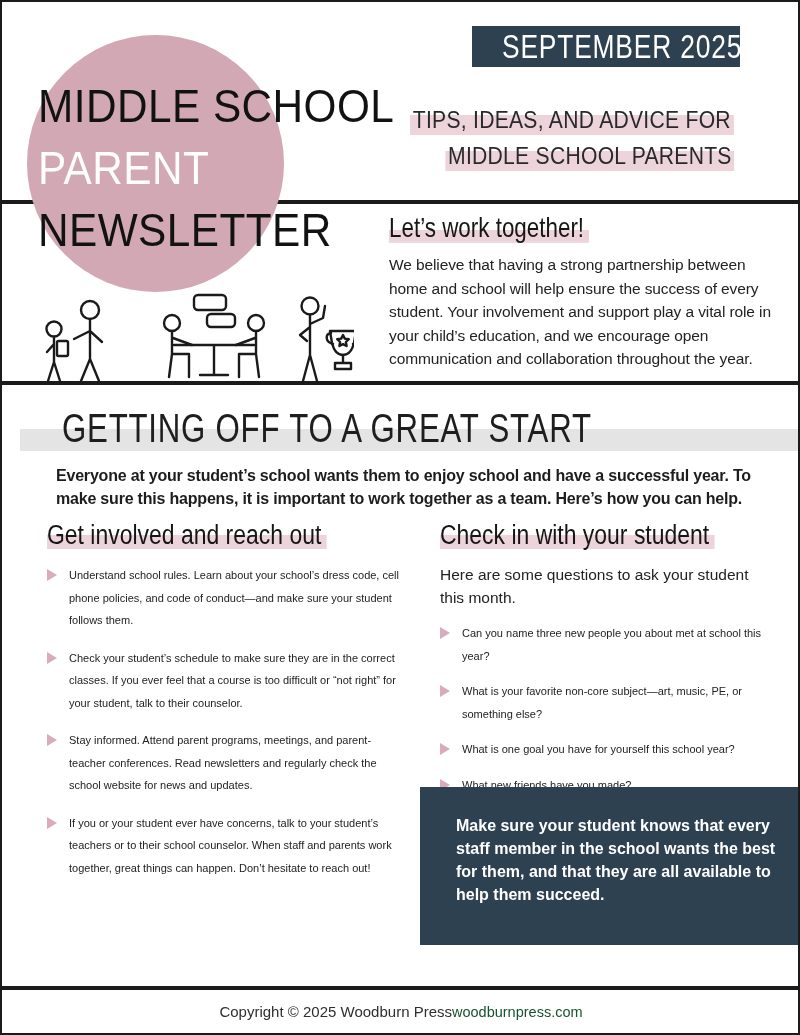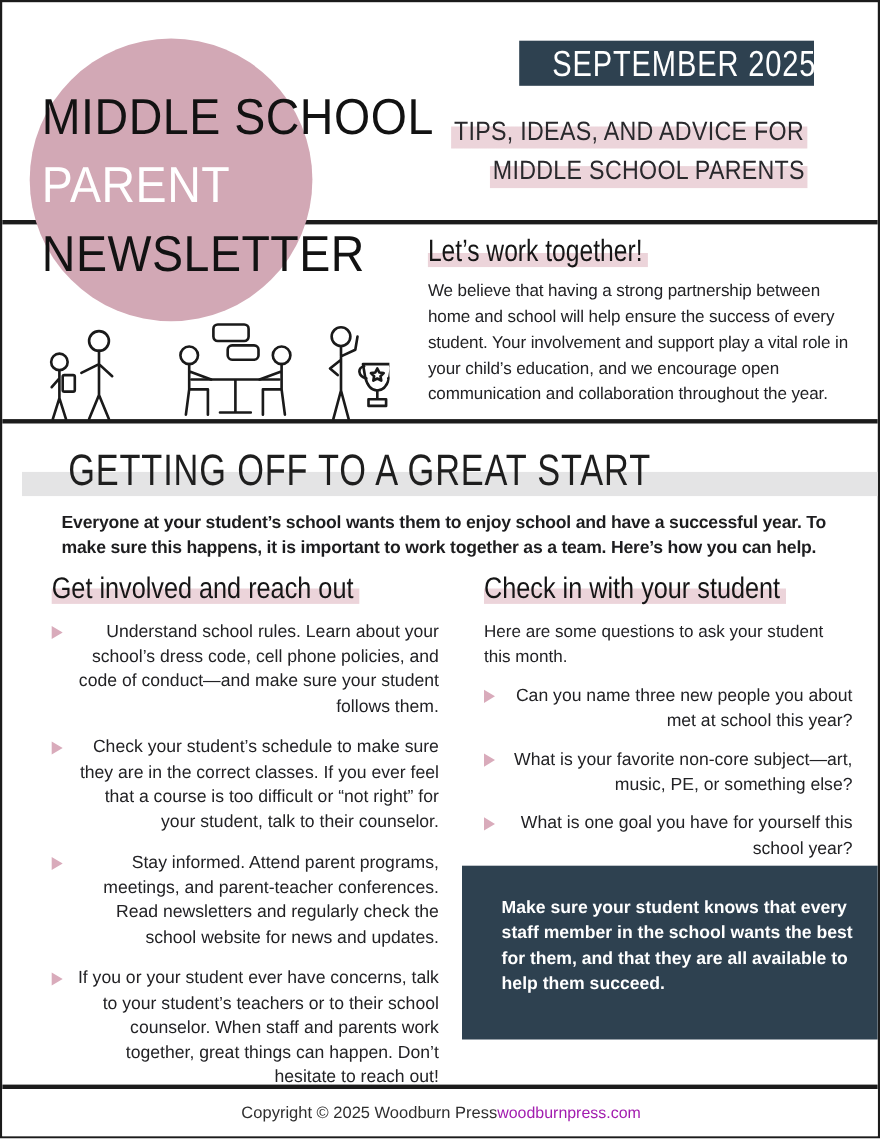--- a/index.html
+++ b/index.html
@@ -24,21 +24,21 @@
   .rule-mid{top:379px;z-index:1;}
   
   .circle{position:absolute;left:25px;top:33px;width:257px;height:257px;border-radius:50%;
     background:var(--mauve);z-index:2;}
   .mast-line{position:absolute;left:36px;z-index:3;font-size:46px;font-weight:500;
     letter-spacing:.5px;color:#121212;transform:scaleX(.92);transform-origin:left center;
     white-space:nowrap;}
   .mast-line.l1{top:77px;}
   .mast-line.l2{top:139px;color:#ffffff;}
   .mast-line.l3{top:201px;}
-  .issue-badge{position:absolute;left:470px;top:35px;width:268px;height:41px;background:var(--teal);
+  .issue-badge{position:absolute;left:470px;top:24px;width:268px;height:41px;background:var(--teal);
     z-index:3;text-align:center;line-height:41px;}
   .issue-badge span{display:inline-block;transform:scaleX(.8);transform-origin:center;
     color:#fff;font-size:33px;font-weight:500;letter-spacing:1px;white-space:nowrap;}
   .tagline{position:absolute;right:64px;top:101px;z-index:3;text-align:right;line-height:33px;}
   .tagline .tl{display:inline-block;transform:scaleX(.88);transform-origin:right center;
     font-size:24px;font-weight:500;letter-spacing:.3px;color:#29292c;white-space:nowrap;
     background-image:linear-gradient(var(--pink),var(--pink));background-repeat:no-repeat;
     background-size:100% 62%;background-position:0 95%;padding:0 3px;}
   
   .intro-block{position:absolute;left:387px;top:210px;width:386px;z-index:3;}
@@ -59,33 +59,33 @@
   
   .col{position:absolute;}
   .col h3{font-size:27px;font-weight:500;color:#161616;white-space:nowrap;display:inline-block;
     transform:scaleX(.85);transform-origin:left center;
     background-image:linear-gradient(var(--pink),var(--pink));background-repeat:no-repeat;
     background-size:100% 46%;background-position:0 88%;padding-right:6px;}
   .col-left{left:45px;top:518px;width:352px;}
   .col-right{left:438px;top:518px;width:335px;}
   .col-intro{margin-top:12px;font-size:15.5px;line-height:23px;}
   .col ul{list-style:none;margin-top:13px;}
-  .col li{position:relative;padding-left:22px;margin-bottom:15px;font-size:16px;line-height:22.5px;text-align:right;}
+  .col li{position:relative;padding-left:22px;margin-bottom:15px;font-size:11px;line-height:22.5px;}
   .col-right li{margin-bottom:13px;}
   .tri{position:absolute;left:0;top:5px;width:0;height:0;
     border-left:10px solid var(--bullet);border-top:6px solid transparent;border-bottom:6px solid transparent;}
   
   .callout{position:absolute;left:418px;right:0;top:785px;height:158px;background:var(--teal);z-index:2;}
   .callout p{padding:27px 22px 0 36px;color:#fff;font-size:16px;font-weight:700;line-height:23px;}
   
   .footer{position:absolute;left:0;right:0;bottom:0;height:47px;border-top:4px solid var(--ink);
     background:#fff;display:flex;align-items:center;justify-content:center;
     padding:0 38px 0 40px;z-index:4;}
   .footer .copy{font-size:15px;color:#2f2f2f;}
-  .footer .site{font-size:14.5px;color:#a21caf;}
+  .footer .site{font-size:14.5px;color:#14532d;}
 </style>
 </head>
 <body>
 
 <div class="page">
 
   <div class="rule rule-top"></div>
   <div class="rule rule-mid"></div>
 
   <div class="circle"></div>

